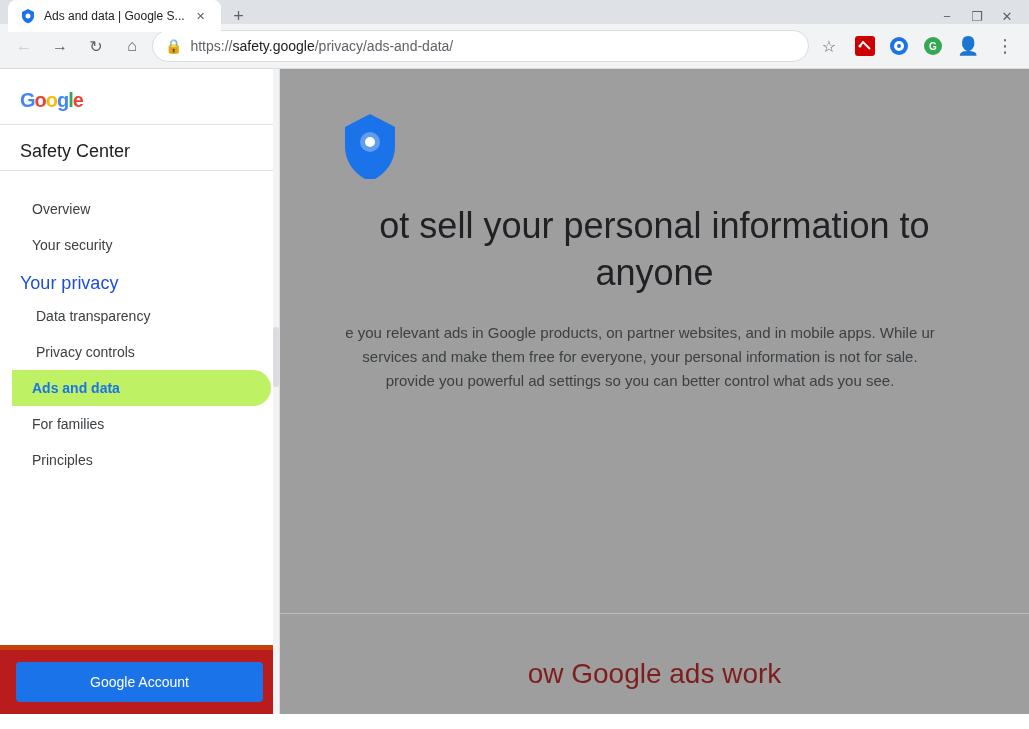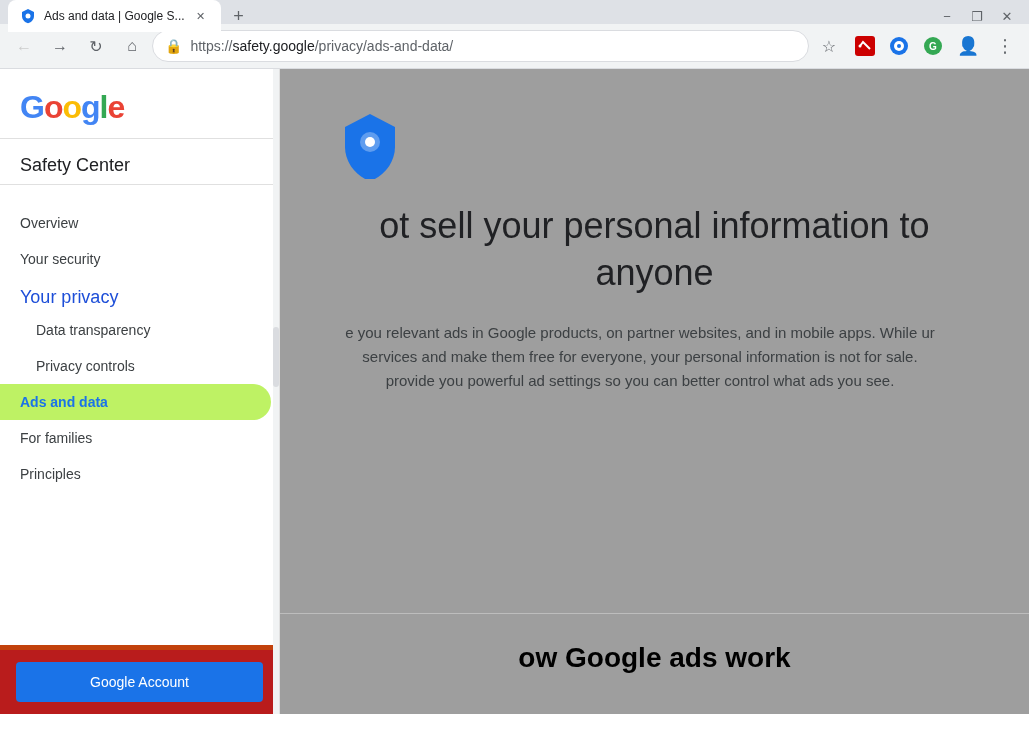--- a/index.html
+++ b/index.html
@@ -190,21 +190,21 @@
       overflow-y: auto;
       padding-bottom: 8px;
     }
     .sidebar-scroll::-webkit-scrollbar { width: 6px; }
     .sidebar-scroll::-webkit-scrollbar-thumb { background: #dadce0; border-radius: 3px; }
     .google-logo-area {
       padding: 20px 20px 12px 20px;
       border-bottom: 1px solid #e0e0e0;
     }
     .google-logo {
-      font-size: 32px;
+      font-size: 20px;
       font-weight: 700;
       letter-spacing: -1px;
     }
     .g-blue { color: #4285F4; }
     .g-red { color: #EA4335; }
     .g-yellow { color: #FBBC05; }
     .g-green { color: #34A853; }
 
     .safety-center-label {
       padding: 16px 20px 8px 20px;
@@ -214,20 +214,21 @@
       border-bottom: 1px solid #e0e0e0;
       margin-bottom: 20px;
     }
 
     .nav-item {
       padding: 10px 20px;
       font-size: 14px;
       color: #3c4043;
       cursor: pointer;
       white-space: nowrap;
+      margin-left: 12px;
     }
     .nav-item.active {
       background: #bef264;
       color: #1a73e8;
       font-weight: 600;
       border-radius: 0 24px 24px 0;
       margin-right: 8px;
     }
     .nav-section-label {
       padding: 10px 20px 4px 20px;
@@ -327,26 +328,26 @@
     .section-divider {
       position: absolute;
       bottom: 100px;
       left: 0;
       right: 0;
       border-top: 1px solid #bdbdbd;
     }
 
     .how-works-label {
       position: absolute;
-      bottom: 40px;
+      bottom: 24px;
       left: 50%;
       transform: translateX(-50%);
       font-size: 28px;
-      font-weight: 700;
-      color: #000000;
+      font-weight: 400;
+      color: #7f1d1d;
       white-space: nowrap;
     }
   </style>
 </head>
 <body>
 
 <div class="browser-chrome">
 
   <div class="tab-bar">
     <div class="tab">

